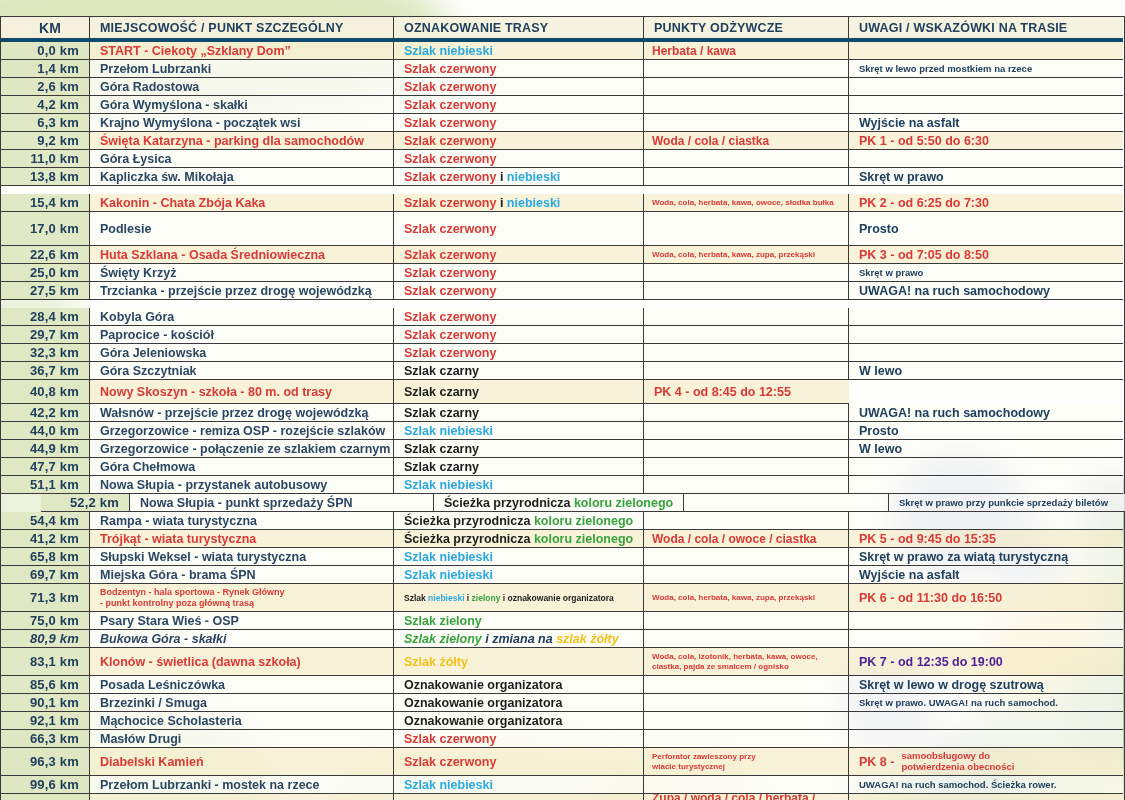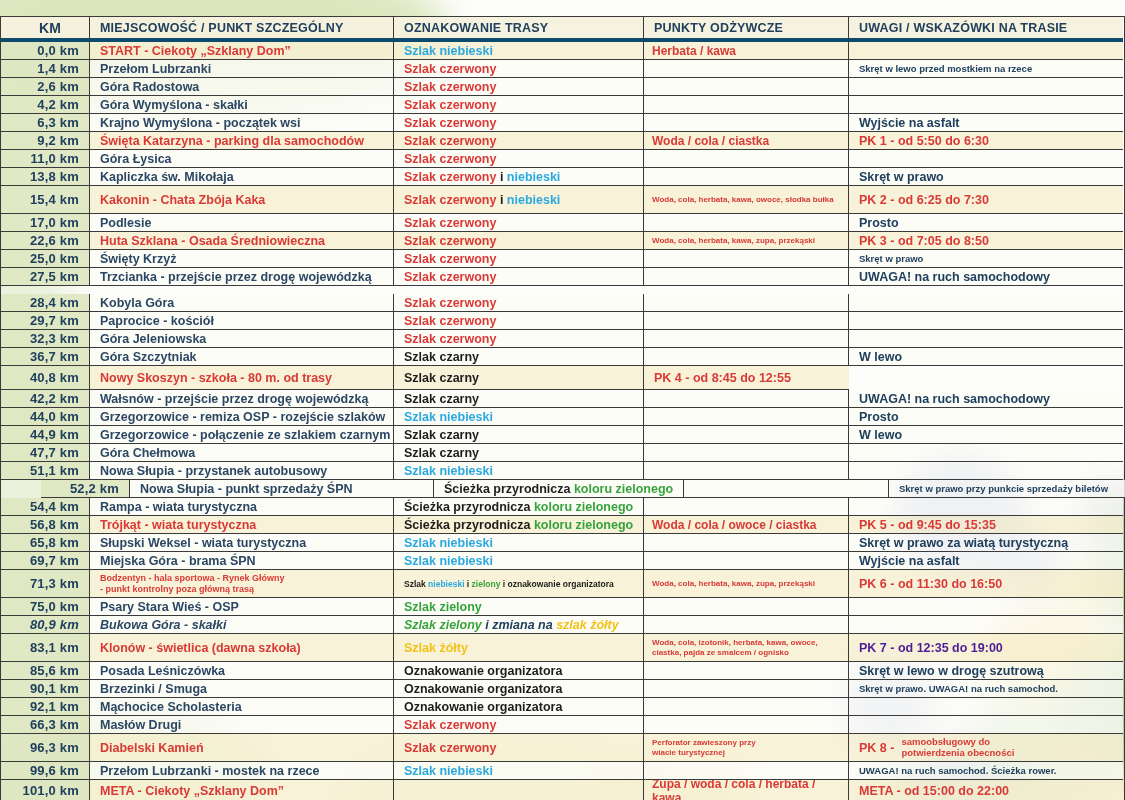--- a/index.html
+++ b/index.html
@@ -195,40 +195,40 @@
         <div class="cell marking-cell">
           <span style="color: rgb(217, 58, 54);">Szlak czerwony</span>
           <span style="color: rgb(29, 29, 27);"> i </span>
           <span style="color: rgb(42, 169, 224);">niebieski</span>
         </div>
         <div class="cell food-cell"></div>
         <div class="cell remark-cell">
           <span style="color: rgb(32, 64, 94);">Skręt w prawo</span>
         </div>
       </div>
-      <div class="trow hl" style="height: 28px;">
+      <div class="trow hl" style="height: 18px; margin-top: 8px;">
         <div class="cell km">
           <span class="kmval">15,4 km</span>
         </div>
         <div class="cell place-cell">
           <span class="place red">Kakonin - Chata Zbója Kaka</span>
         </div>
         <div class="cell marking-cell">
           <span style="color: rgb(217, 58, 54);">Szlak czerwony</span>
           <span style="color: rgb(29, 29, 27);"> i </span>
           <span style="color: rgb(42, 169, 224);">niebieski</span>
         </div>
         <div class="cell food-cell">
           <span class="food sm">Woda, cola, herbata, kawa, owoce, słodka bułka</span>
         </div>
         <div class="cell remark-cell">
           <span style="color: rgb(217, 58, 54);">PK 2 - od 6:25 do 7:30</span>
         </div>
       </div>
-      <div class="trow" style="height: 18px;">
+      <div class="trow" style="height: 34px;">
         <div class="cell km">
           <span class="kmval">17,0 km</span>
         </div>
         <div class="cell place-cell">
           <span class="place">Podlesie</span>
         </div>
         <div class="cell marking-cell">
           <span style="color: rgb(217, 58, 54);">Szlak czerwony</span>
         </div>
         <div class="cell food-cell"></div>
@@ -447,21 +447,21 @@
         </div>
         <div class="cell marking-cell">
           <span style="color: rgb(29, 29, 27);">Ścieżka przyrodnicza </span>
           <span style="color: rgb(54, 163, 60);">koloru zielonego</span>
         </div>
         <div class="cell food-cell"></div>
         <div class="cell remark-cell"></div>
       </div>
       <div class="trow hl" style="height: 18px;">
         <div class="cell km">
-          <span class="kmval">56,8 km</span>
+          <span class="kmval">41,2 km</span>
         </div>
         <div class="cell place-cell">
           <span class="place red">Trójkąt - wiata turystyczna</span>
         </div>
         <div class="cell marking-cell">
           <span style="color: rgb(29, 29, 27);">Ścieżka przyrodnicza </span>
           <span style="color: rgb(54, 163, 60);">koloru zielonego</span>
         </div>
         <div class="cell food-cell">
           <span class="food">Woda / cola / owoce / ciastka</span>

